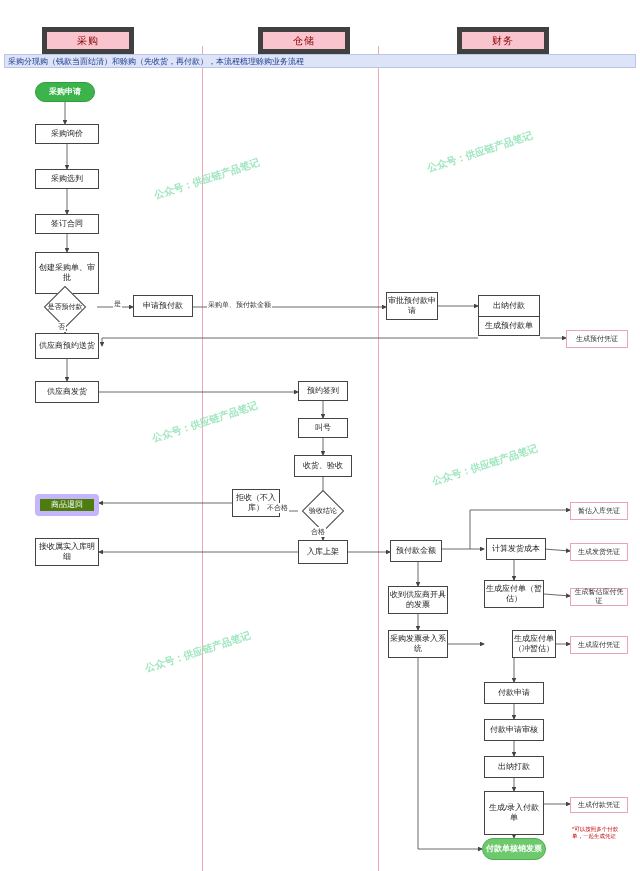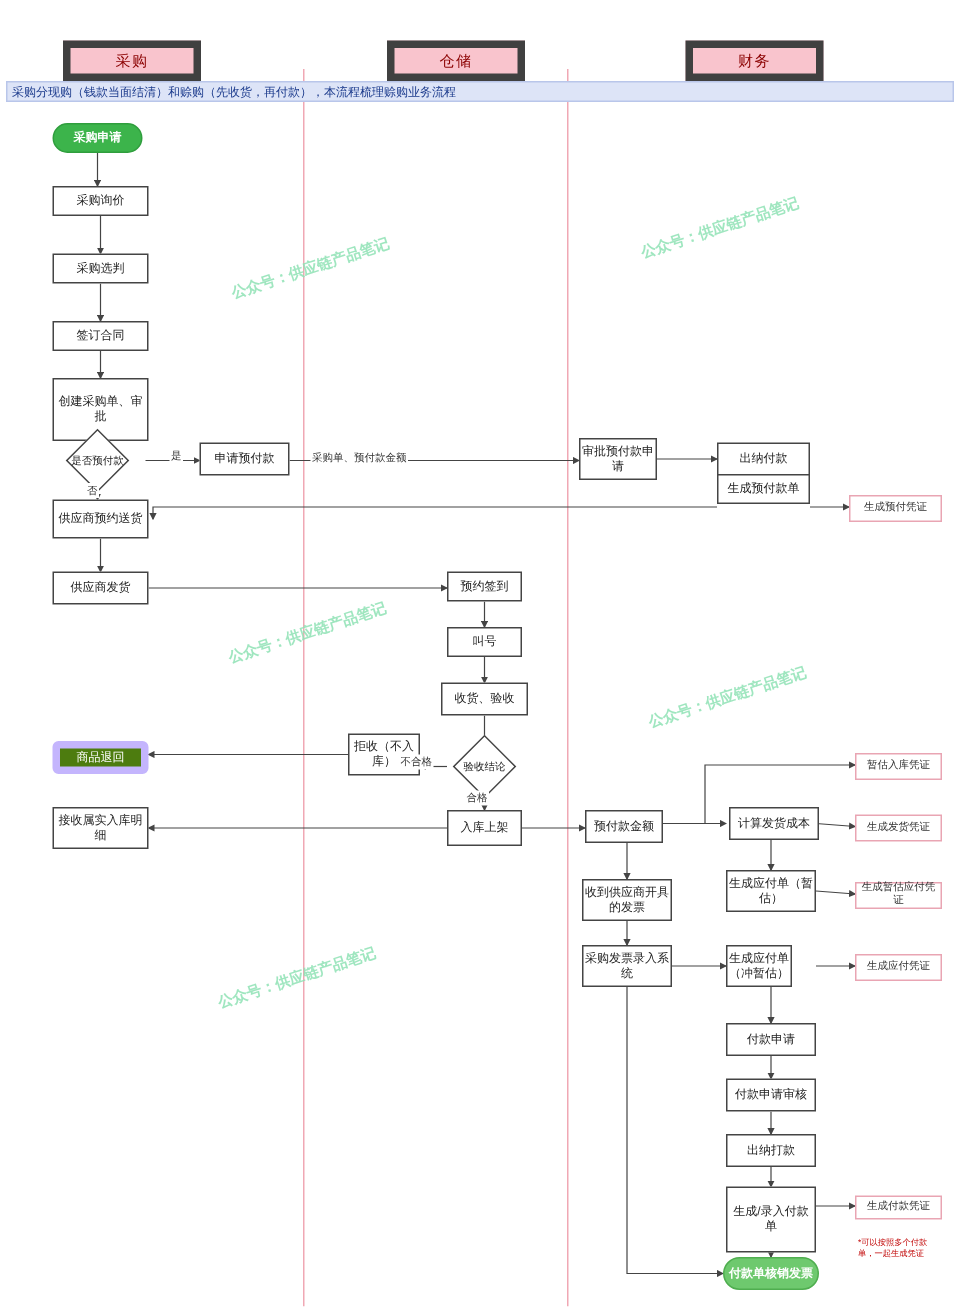--- a/index.html
+++ b/index.html
@@ -183,21 +183,21 @@
   <div class="node" style="left:390px;top:540px;width:52px;height:22px;">预付款金额</div>
   <div class="node" style="left:470px;top:538px;width:60px;height:22px;margin-left:16px;">计算发货成本</div>
   <div class="node doc" style="left:570px;top:502px;width:58px;height:18px;">暂估入库凭证</div>
   <div class="node doc" style="left:570px;top:543px;width:58px;height:18px;">生成发货凭证</div>
 
   <div class="node" style="left:484px;top:580px;width:60px;height:28px;">生成应付单（暂估）</div>
   <div class="node doc" style="left:570px;top:588px;width:58px;height:18px;">生成暂估应付凭证</div>
 
   <div class="node" style="left:388px;top:586px;width:60px;height:28px;">收到供应商开具的发票</div>
   <div class="node" style="left:388px;top:630px;width:60px;height:28px;">采购发票录入系统</div>
-  <div class="node" style="left:484px;top:630px;width:44px;height:28px;">生成应付单（冲暂估）</div>
+  <div class="node" style="left:512px;top:630px;width:44px;height:28px;">生成应付单（冲暂估）</div>
   <div class="node doc" style="left:570px;top:636px;width:58px;height:18px;">生成应付凭证</div>
 
   <div class="node" style="left:484px;top:682px;width:60px;height:22px;">付款申请</div>
   <div class="node" style="left:484px;top:719px;width:60px;height:22px;">付款申请审核</div>
   <div class="node" style="left:484px;top:756px;width:60px;height:22px;">出纳打款</div>
   <div class="node" style="left:484px;top:791px;width:60px;height:44px;">生成/录入付款单</div>
   <div class="node doc" style="left:570px;top:797px;width:58px;height:16px;">生成付款凭证</div>
   <div class="node endnode" style="left:482px;top:838px;width:64px;height:22px;">付款单核销发票</div>
 
   <div class="edge-label" style="left:113px;top:299px;">是</div>

